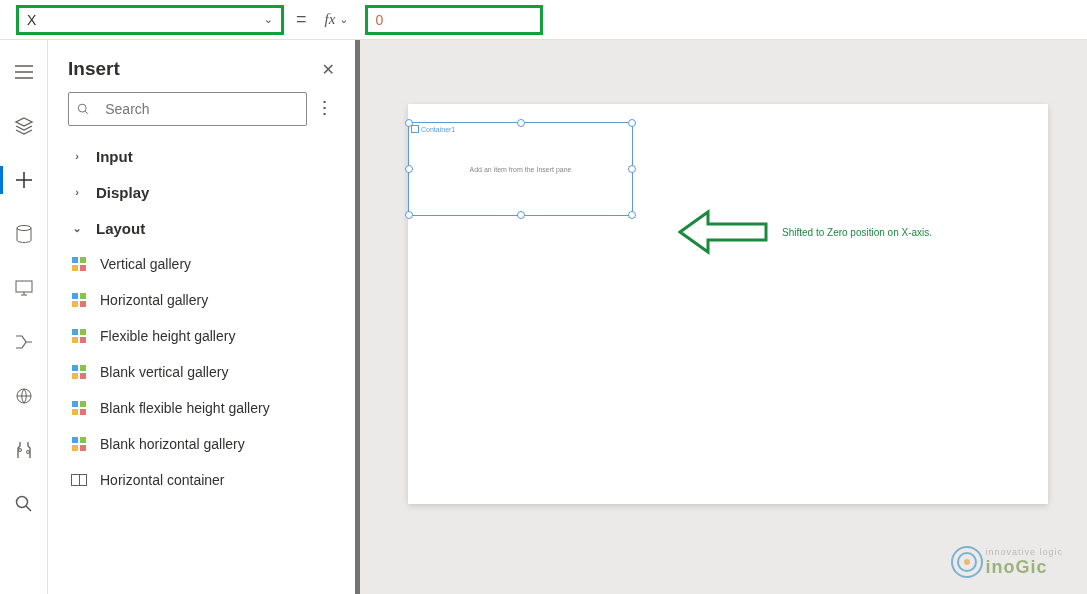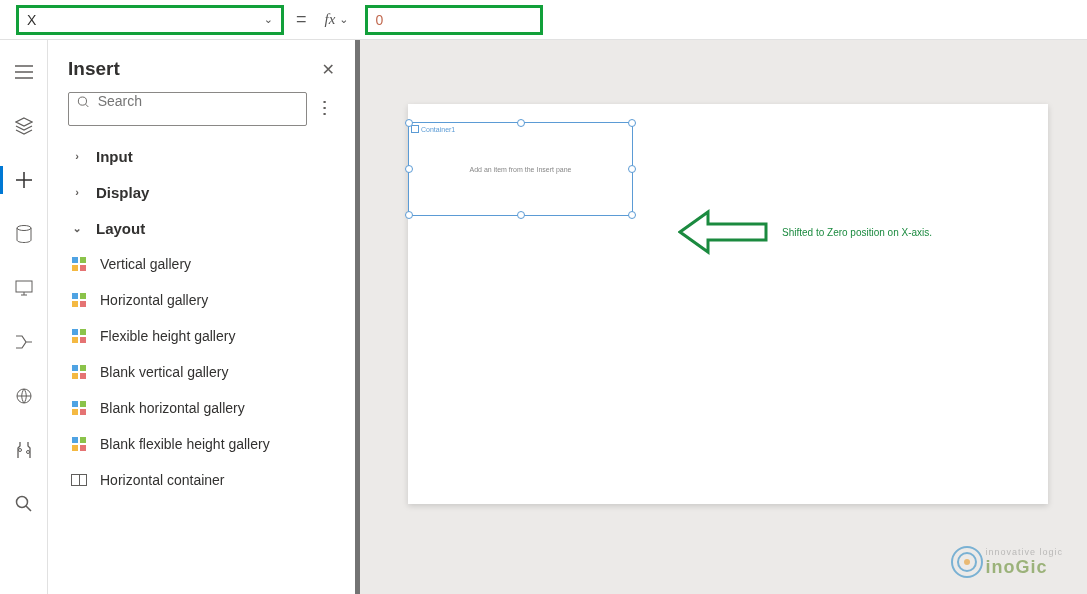--- a/index.html
+++ b/index.html
@@ -20,21 +20,21 @@
   .rail-btn { width: 48px; height: 40px; display: flex; align-items: center; justify-content: center; color: #605e5c; position: relative; cursor: pointer; }
   .rail-btn.active { color: #0078d4; }
   .rail-btn.active::before { content: ""; position: absolute; left: 0; top: 6px; bottom: 6px; width: 3px; background: #0078d4; }
 
   
   .insert-panel { width: 312px; border-right: 5px solid #737373; display: flex; flex-direction: column; position: relative; }
   .insert-header { display: flex; align-items: center; justify-content: space-between; padding: 18px 20px 12px 20px; }
   .insert-header h2 { font-size: 19px; font-weight: 600; }
   .close-x { font-size: 16px; color: #605e5c; cursor: pointer; }
   .search-row { display: flex; align-items: center; padding: 0 20px 12px 20px; gap: 8px; }
-  .search-box { flex: 1; height: 32px; border: 1px solid #8a8886; border-radius: 2px; display: flex; align-items: flex-end; padding: 16px 8px; gap: 8px; }
+  .search-box { flex: 1; height: 32px; border: 1px solid #8a8886; border-radius: 2px; display: flex; align-items: center; padding: 16px 8px; gap: 16px; }
   .search-box input { border: none; outline: none; font-size: 14px; width: 100%; color: #605e5c; }
   .more-v { color: #605e5c; cursor: pointer; font-size: 18px; transform: rotate(90deg); letter-spacing: 2px; }
 
   .tree { flex: 1; overflow-y: auto; padding-bottom: 10px; position: relative; }
   .tree::-webkit-scrollbar { width: 8px; }
   .tree::-webkit-scrollbar-thumb { background: #c8c8c8; border-radius: 4px; }
   .tree-item { display: flex; align-items: center; height: 36px; padding-left: 22px; gap: 12px; font-size: 14px; cursor: pointer; }
   .tree-item.group { font-weight: 600; font-size: 15px; }
   .tree-item.group .chev2 { width: 14px; text-align: center; color: #605e5c; font-size: 11px; }
   .tree-item.sub { padding-left: 22px; }
@@ -220,32 +220,32 @@
       </div>
       <div class="tree-item sub">
         <span class="ticon">
             <span class="gal-icon">
               <span></span>
               <span></span>
               <span></span>
               <span></span>
             </span>
           </span>
+        <span>Blank flexible height gallery</span>
+      </div>
+      <div class="tree-item sub">
+        <span class="ticon">
+            <span class="gal-icon">
+              <span></span>
+              <span></span>
+              <span></span>
+              <span></span>
+            </span>
+          </span>
         <span>Blank horizontal gallery</span>
-      </div>
-      <div class="tree-item sub">
-        <span class="ticon">
-            <span class="gal-icon">
-              <span></span>
-              <span></span>
-              <span></span>
-              <span></span>
-            </span>
-          </span>
-        <span>Blank flexible height gallery</span>
       </div>
       <div class="tree-item sub">
         <span class="ticon">
             <span class="hcont-icon">
               <span></span>
               <span></span>
             </span>
           </span>
         <span>Horizontal container</span>
       </div>

